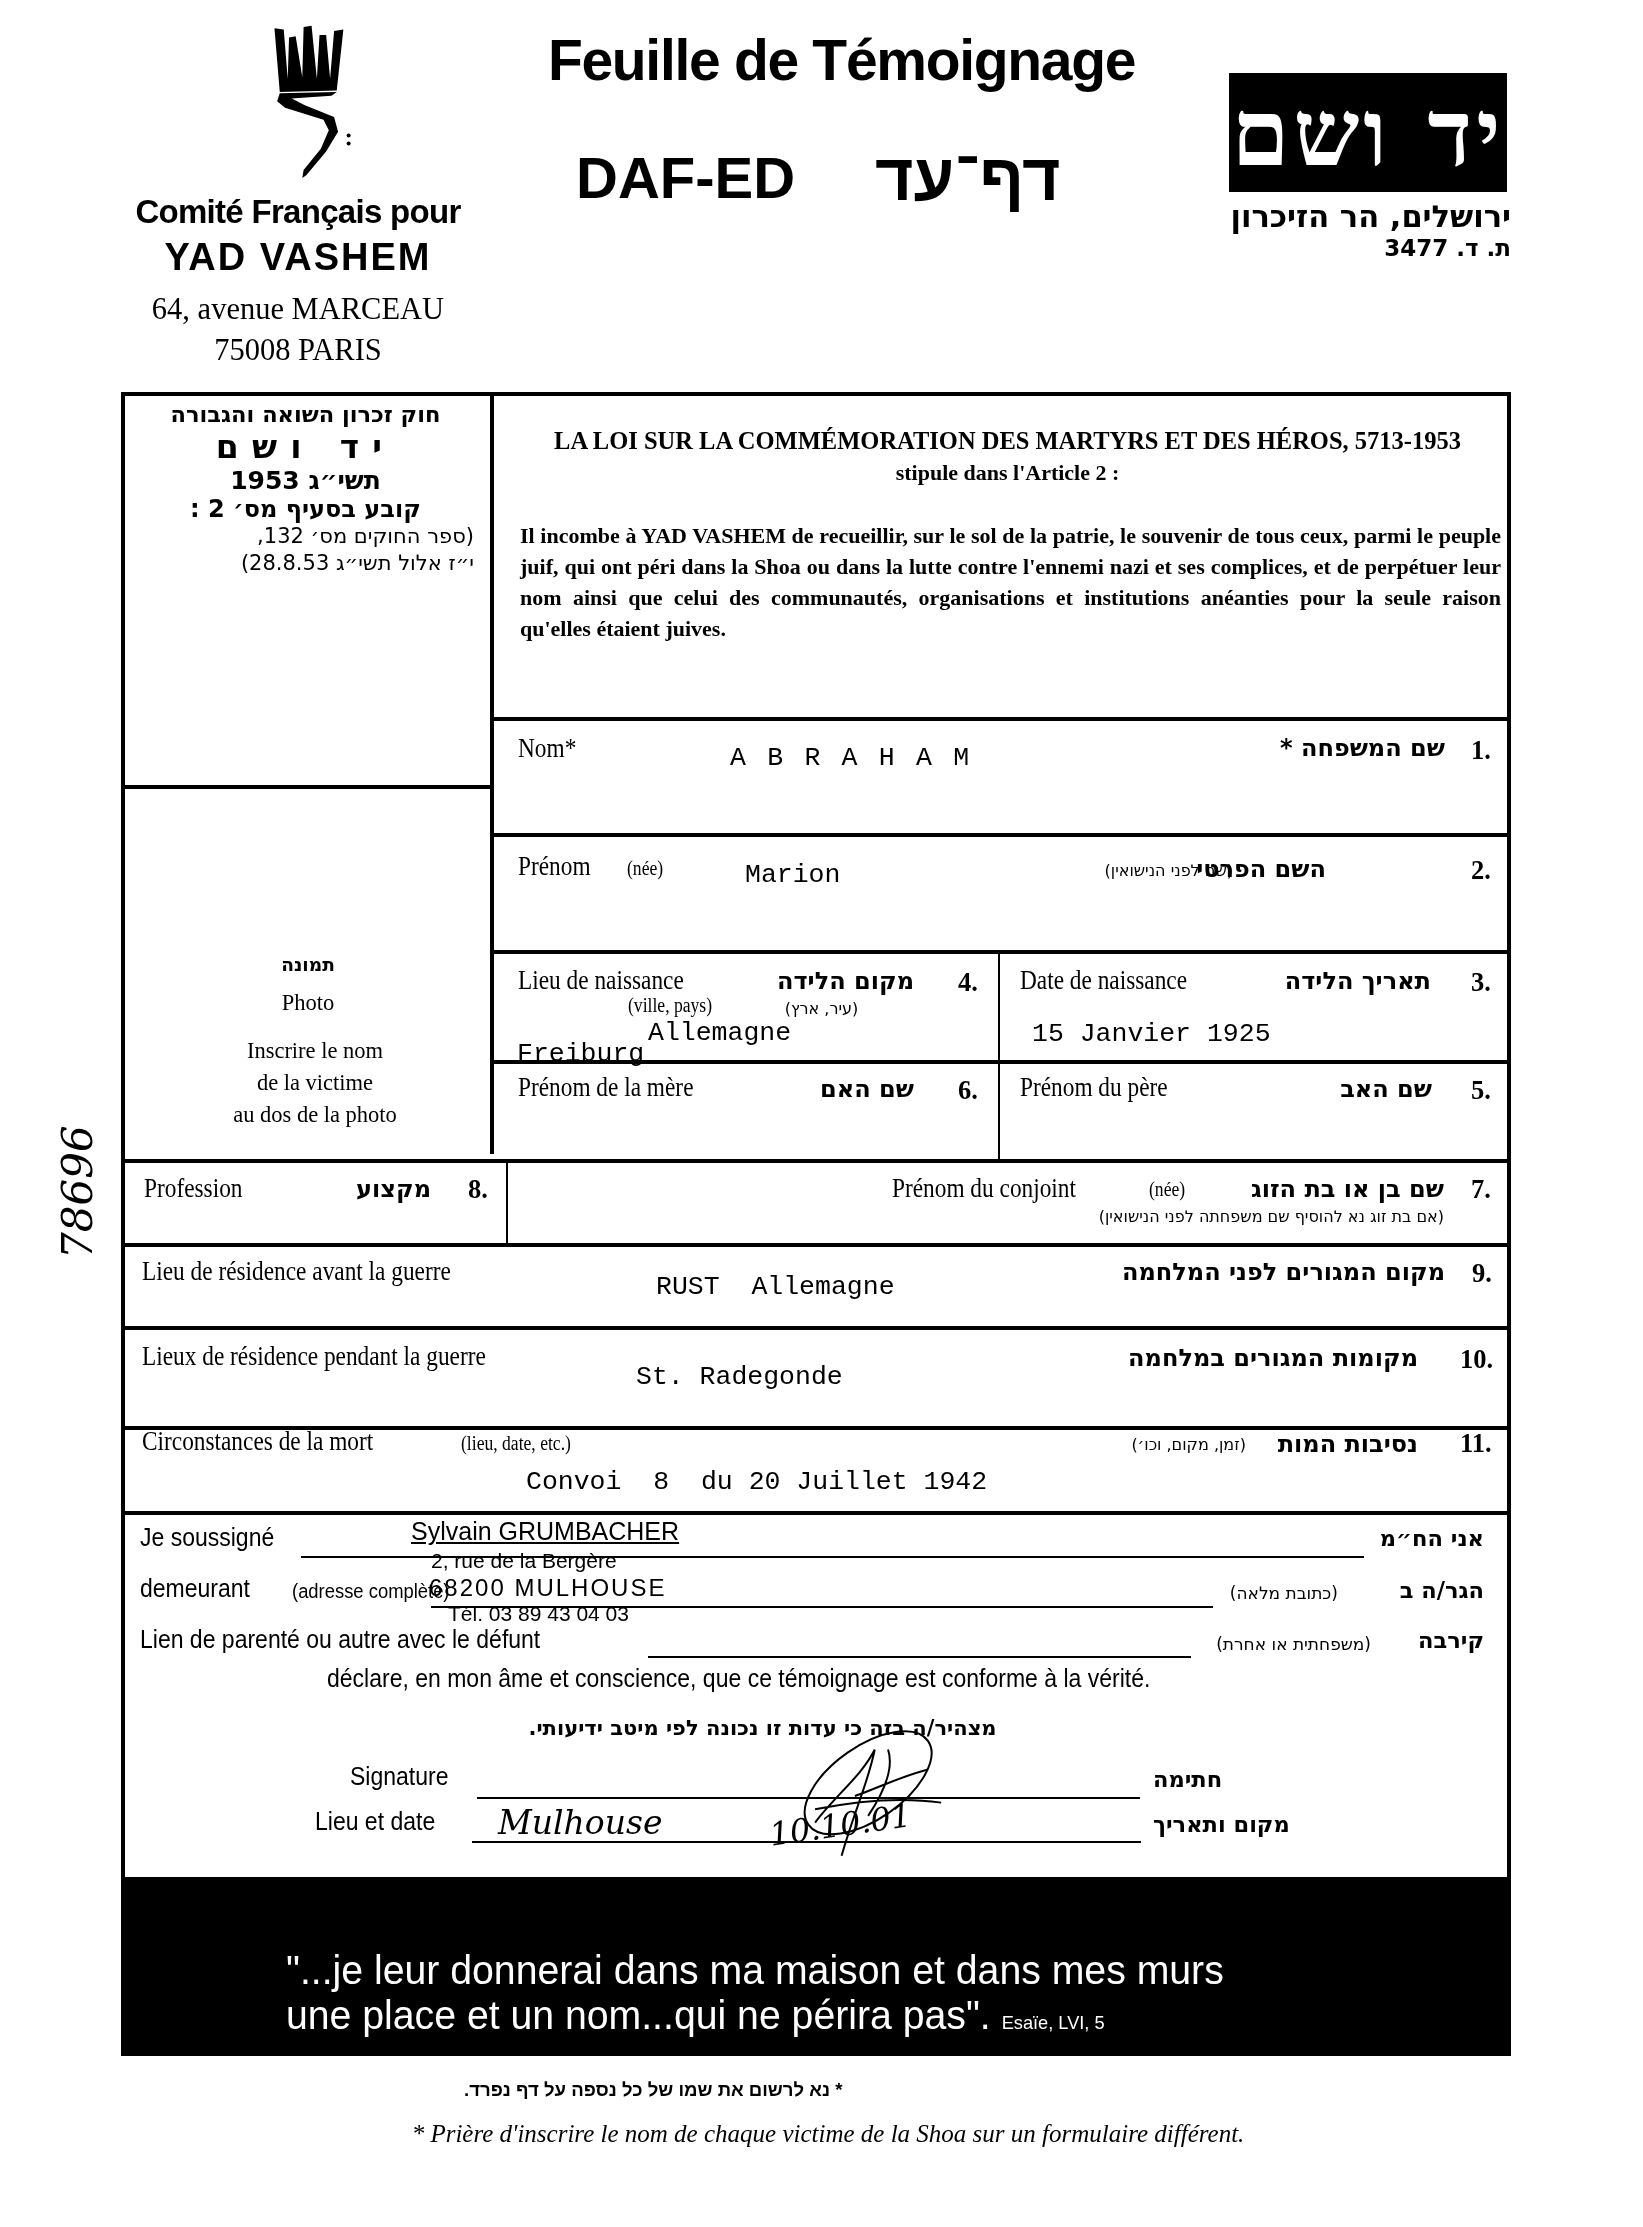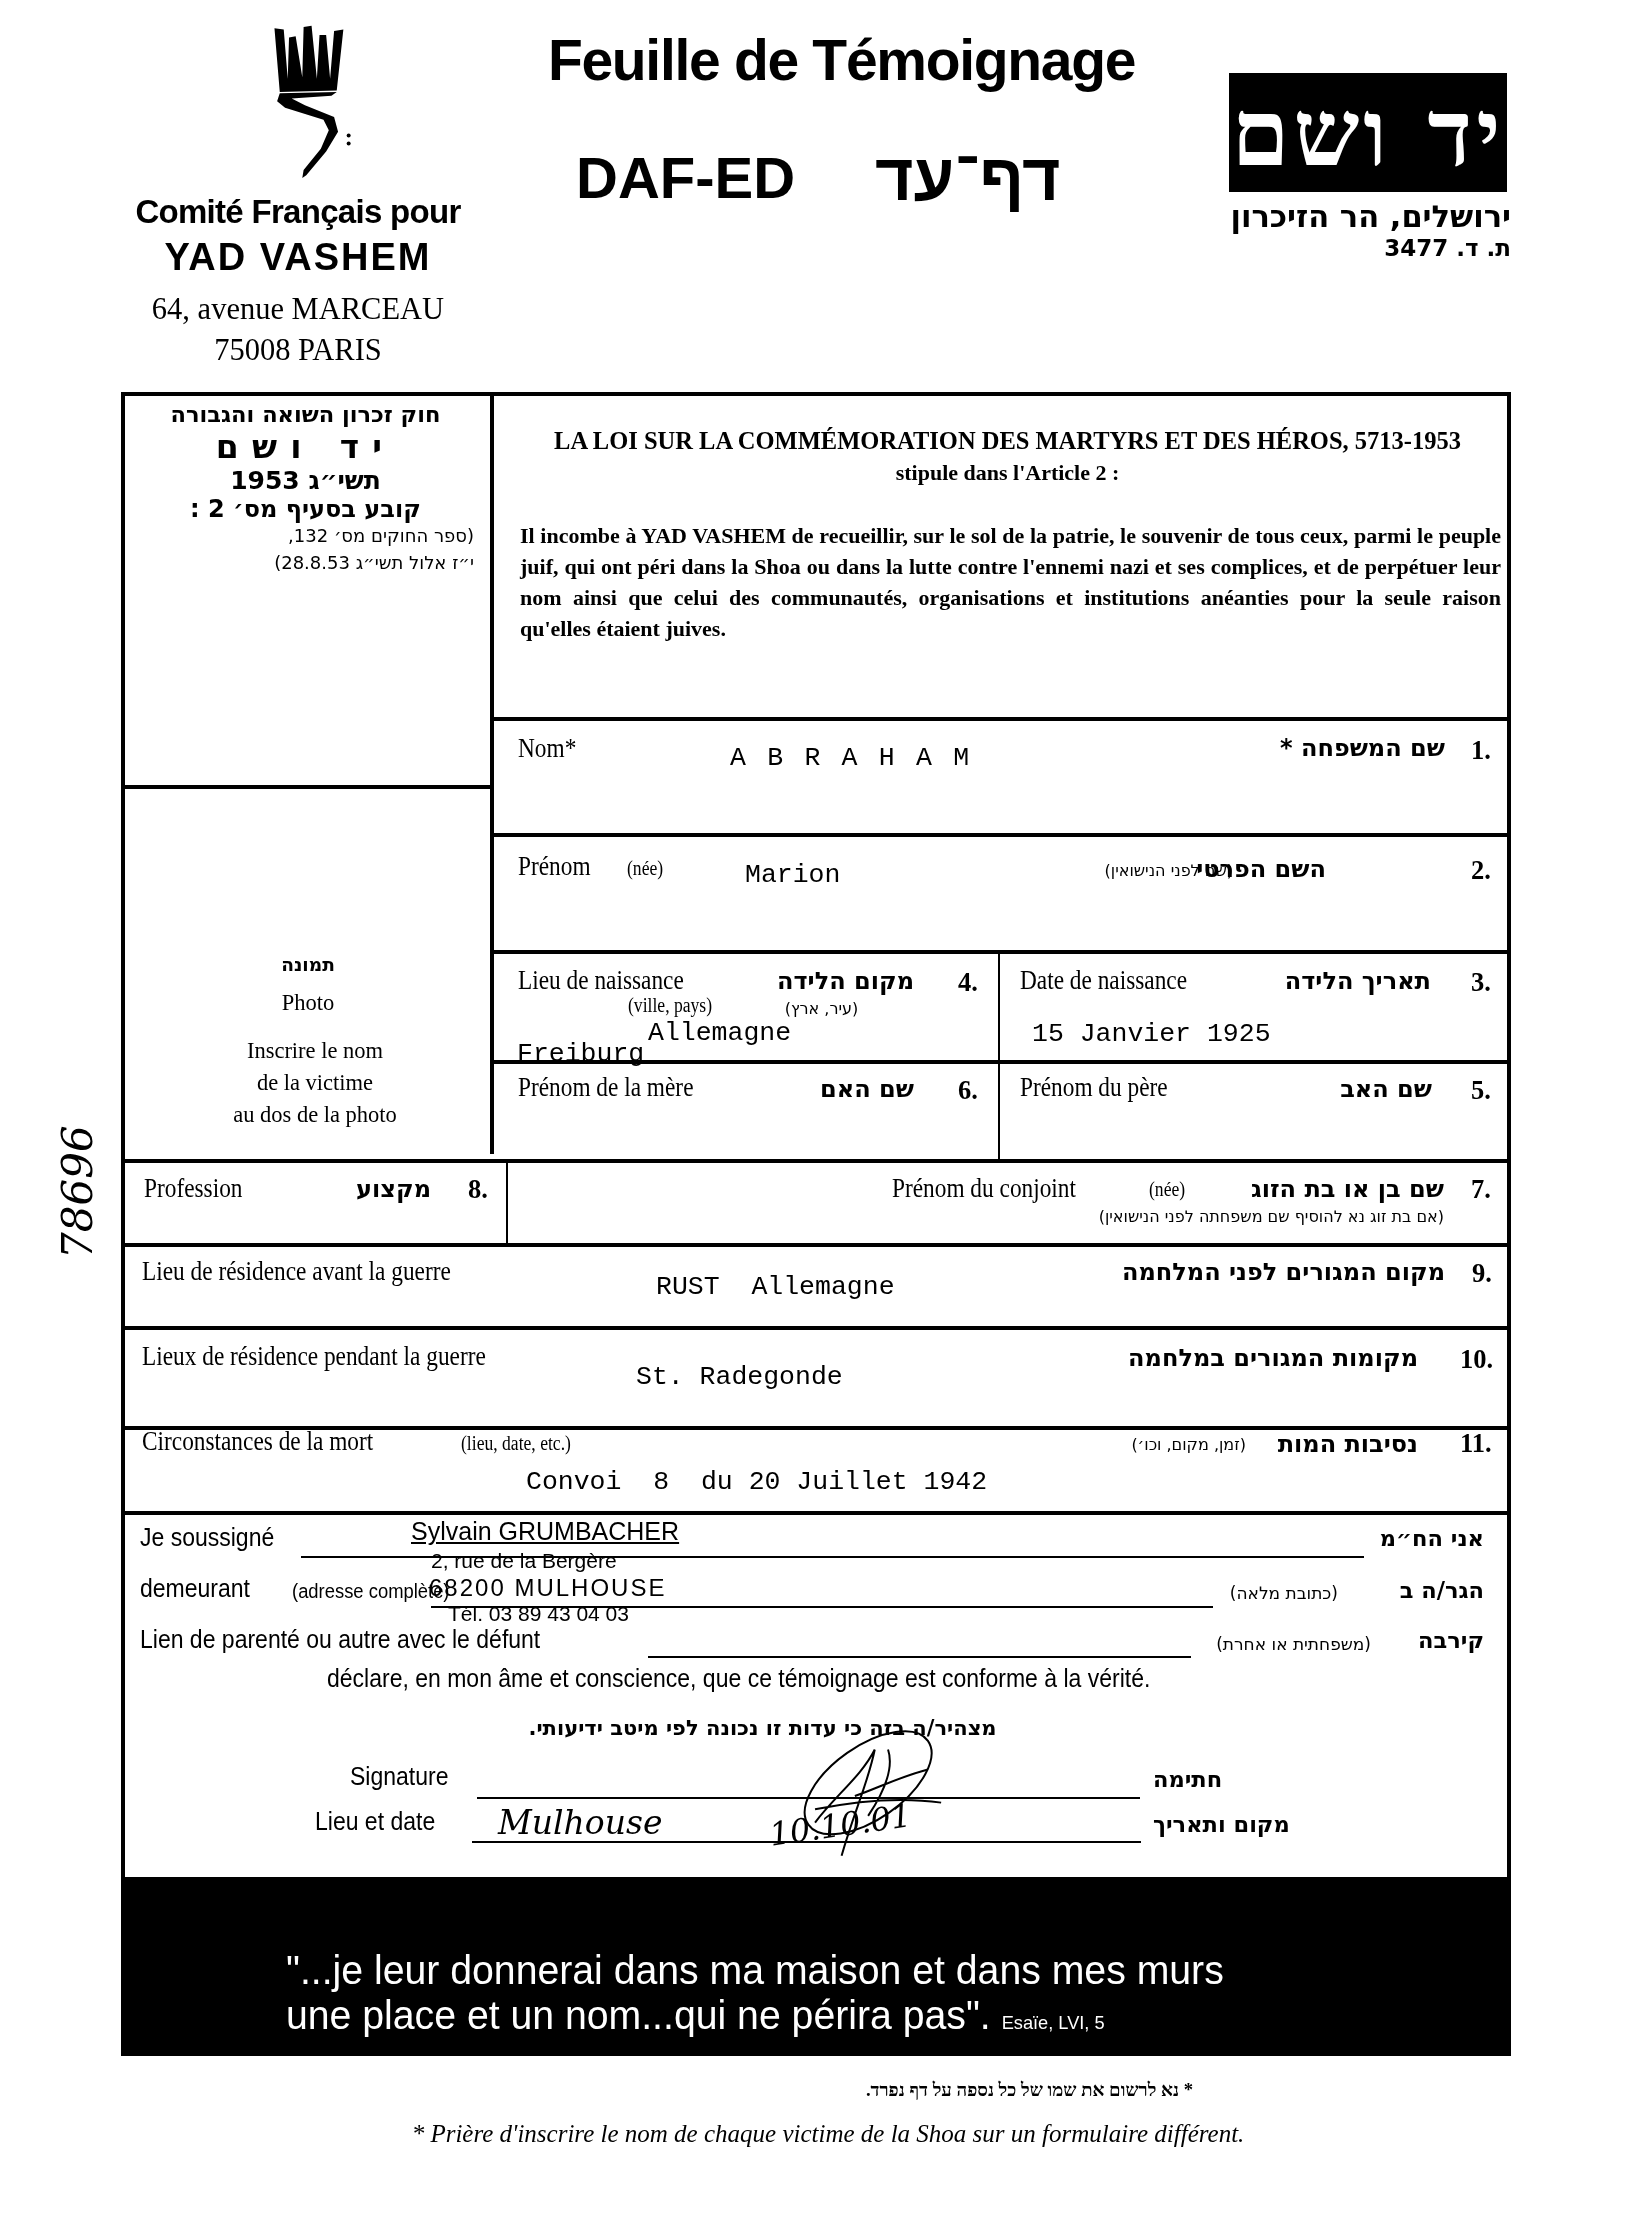--- a/index.html
+++ b/index.html
@@ -29,21 +29,21 @@
   .vline { position:absolute; width:0; border-left:4.6px solid #000; }
   .vline-thin { position:absolute; width:0; border-left:2px solid #000; }
 
   
   #law-he { left:133px; top:401px; width:345px; direction:rtl; text-align:center; font-family:"DejaVu Sans", sans-serif; font-weight:bold; }
   #law-he .l1 { font-size:22.5px; }
   #law-he .l2 { font-size:33px; letter-spacing:13.3px; }
   #law-he .l3 { font-size:25px; }
   #law-he .l4 { font-size:24px; }
   #law-he .body { font-size:18px; text-align:justify; text-align-last:justify; line-height:27px; margin-top:4px; padding:0 4px; }
-  #law-he .ref { font-size:18px; text-align:right; line-height:26.5px; font-weight:normal; padding:0 4px; }
+  #law-he .ref { font-size:21px; text-align:right; line-height:26.5px; font-weight:normal; padding:0 4px; }
 
   
   #photo-he { left:126px; top:954px; width:364px; text-align:center; font-size:18.6px; font-weight:bold; direction:rtl; font-family:"DejaVu Sans", sans-serif; }
   #photo-lbl { left:126px; top:990px; width:364px; text-align:center; font-size:22.5px; }
   #photo-instr { left:126px; top:1035px; width:364px; text-align:center; font-size:22.5px; line-height:32px;padding-left:7px; }
 
   
   #law-fr-title { left:504px; top:427px; width:1007px; text-align:center; font-size:24.5px; font-weight:bold; }
   #law-fr-sub { left:504px; top:460px; width:1007px; text-align:center; font-size:22px; font-weight:bold; }
   #law-fr-body { left:520px; top:520px; width:981px; font-size:22px; font-weight:bold; line-height:31px; text-align:justify; }
@@ -60,21 +60,21 @@
   .uline { position:absolute; border-top:2.7px solid #000; height:0; }
   .typed { font-family:"Liberation Sans", sans-serif; font-size:25px; white-space:nowrap; }
 
   
   #banner { left:121px; top:1880px; width:1390px; height:176px; background:#000; color:#fff; }
   #banner-he { left:278px; top:1894px; width:1087px; text-align:right; direction:rtl; font-family:"DejaVu Sans", sans-serif; font-weight:bold; font-size:34px; white-space:nowrap; }
   #banner-fr1 { left:286px; top:1948px; font-family:"Liberation Sans", sans-serif; font-size:40px; white-space:nowrap; transform:scaleX(0.98); transform-origin:left top; }
   #banner-fr2 { left:286px; top:1993px; font-family:"Liberation Sans", sans-serif; font-size:40px; white-space:nowrap; transform:scaleX(0.98); transform-origin:left top; }
   #banner-ref { font-size:18.6px; }
 
-  #foot-he { left:464px; top:2079px; width:729px; text-align:right; direction:rtl; font-family:Liberation Serif, serif; font-weight:bold; font-size:18.6px; }
+  #foot-he { left:464px; top:2079px; width:729px; text-align:left; direction:rtl; font-family:Liberation Sans, sans-serif; font-weight:bold; font-size:18.6px; }
   #foot-fr { left:265px; top:2120px; width:1126px; text-align:center; font-style:italic; font-size:25px; }
 
   #archive-no { left:53px; top:1100px; font-size:42px; font-family:"DejaVu Serif", serif; font-style:italic; transform:rotate(-90deg); transform-origin:left top; white-space:nowrap; }
 </style>
 </head>
 <body>
 
 <svg id="logo" class="abs" viewBox="0 0 170 240">
   <path d="M14 14 L22 110 L108 108 L118 16 L104 18 L98 90 L92 24 L82 24 L78 90 L70 10 L58 12 L56 88 L46 26 L36 28 L34 90 L28 16 Z" fill="#000"></path>
   <path d="M22 112 L108 110 L100 116 L40 120 L60 130 L104 148 L110 170 L92 200 L62 236 L56 240 L58 228 L84 196 L96 168 L88 152 L30 134 L18 124 Z" fill="#000"></path>

